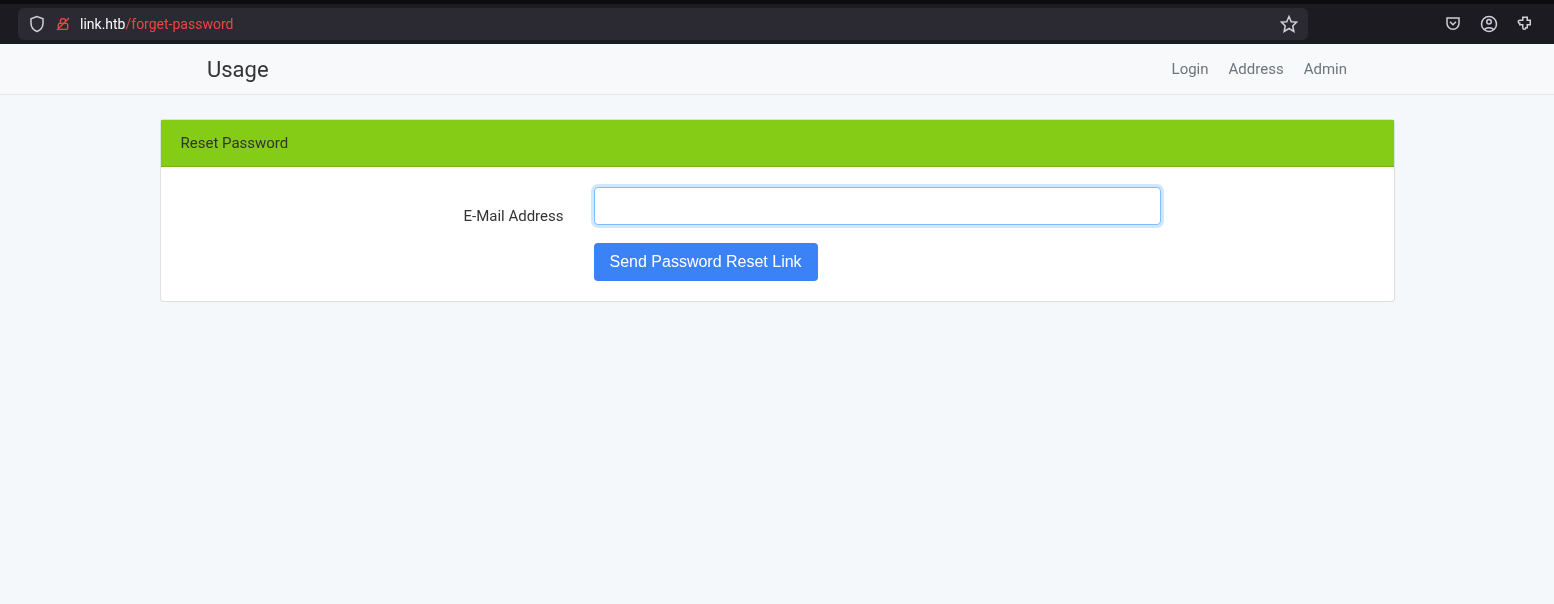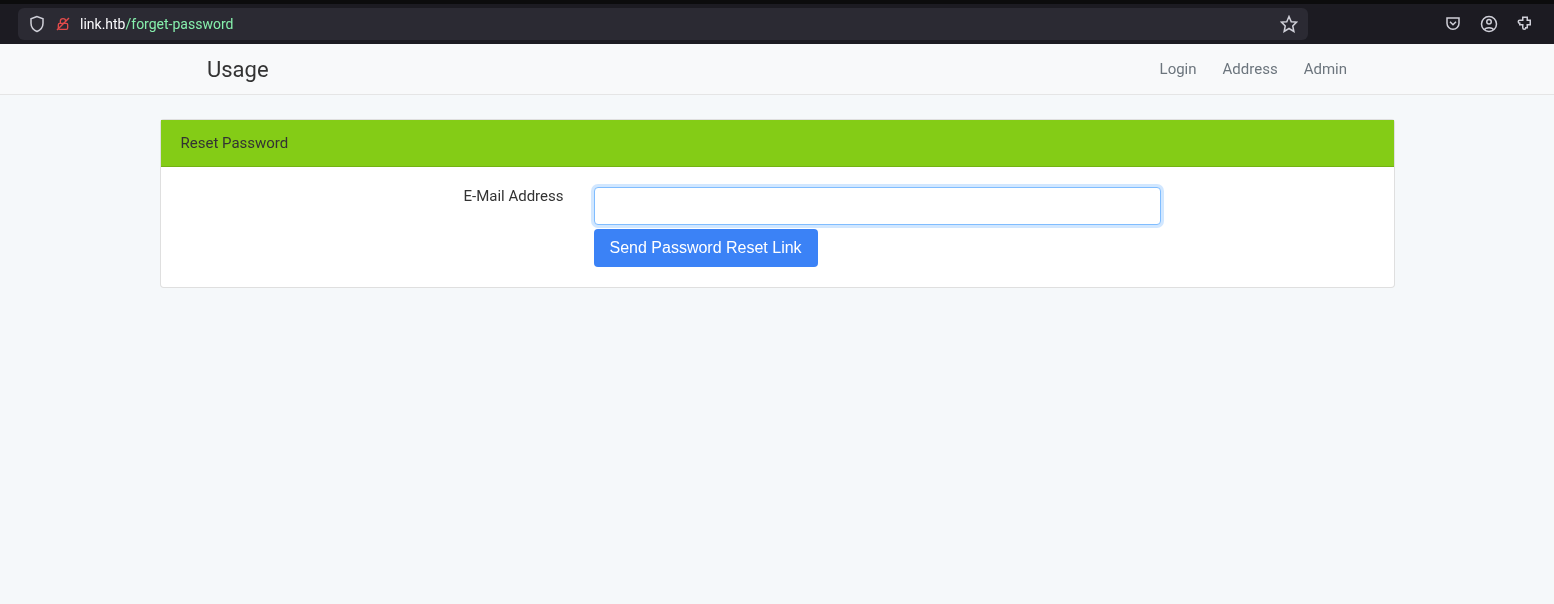--- a/index.html
+++ b/index.html
@@ -32,21 +32,21 @@
       padding: 0 10px;
       gap: 8px;
       margin-left: 10px;
     }
     .url-text {
       color: #fbfbfe;
       font-size: 14px;
       flex: 1;
       white-space: nowrap;
     }
-    .url-text .path { color: #86efac; }
+    .url-text .path { color: #ef4444; }
     .browser-icons-right {
       display: flex;
       align-items: center;
       gap: 18px;
       margin-left: auto;
       padding-right: 12px;
     }
     .chrome-icon {
       width: 18px;
       height: 18px;
@@ -75,21 +75,21 @@
       align-items: center;
     }
     .brand {
       font-size: 22px;
       color: #333;
       padding: 8px 0;
     }
     .nav-links {
       margin-left: auto;
       display: flex;
-      gap: 26px;
+      gap: 20px;
     }
     .nav-links a {
       color: #6c757d;
       text-decoration: none;
       font-size: 15px;
       cursor: pointer;
     }
 
     
     .container {
@@ -115,22 +115,22 @@
       background: #d4edda;
       border: 1px solid #c3e6cb;
       color: #3c763d;
       padding: 14px 20px;
       border-radius: 4px;
       font-size: 15px;
       margin-bottom: 22px;
     }
     .form-row {
       display: flex;
-      align-items: flex-start;
-      margin-bottom: 4px;
+      align-items: flex-end;
+      margin-bottom: 18px;
     }
     .form-label {
       width: 413px;
       text-align: right;
       padding-right: 30px;
       font-size: 15px;
       color: #333;
     }
     .form-input {
       width: 567px;

